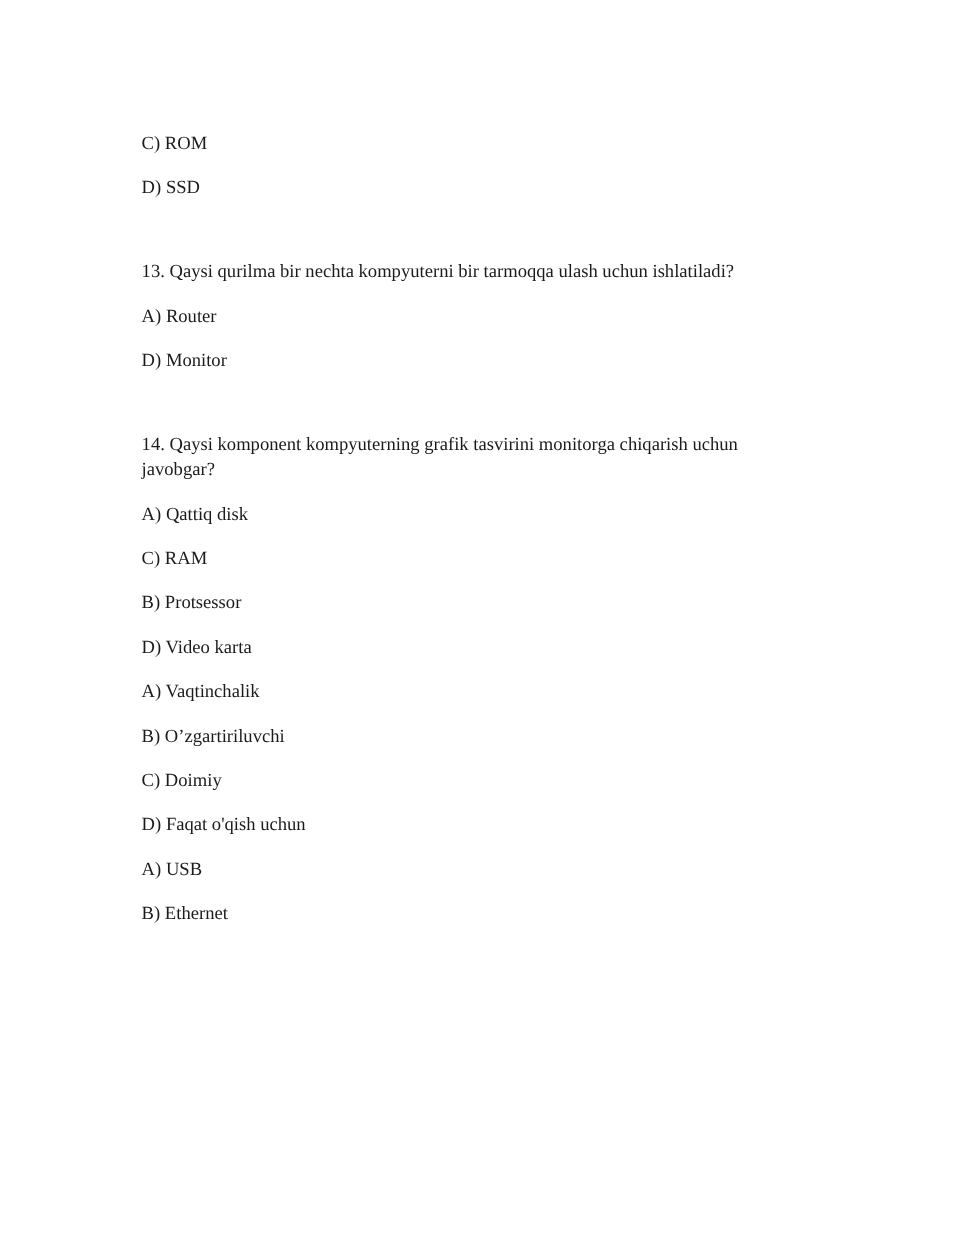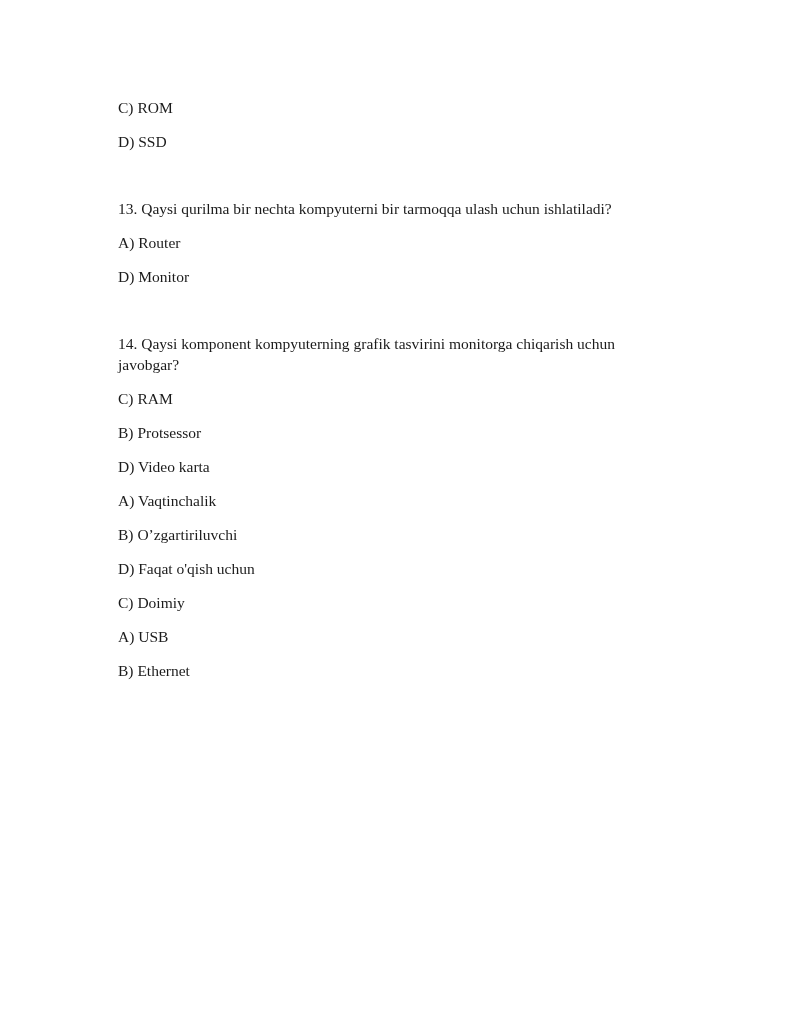--- a/index.html
+++ b/index.html
@@ -14,21 +14,21 @@
     box-sizing: border-box;
     padding: 93px 84px 0 118px;
     background: #ffffff;
     color: #1b1b1b;
     font-family: "Liberation Serif", "DejaVu Serif", serif;
     font-size: 15.5px;
     line-height: 21px;
     overflow: hidden;
   }
   p {
-    margin: 4px 0 13px 0;
+    margin: 16px 0 13px 0;
   }
   p.question {
     font-weight: normal;
     padding-top: 33px;      
     white-space: pre-line;  
   }
 </style>
 </head>
 <body>
 
@@ -36,25 +36,26 @@
 
   <p>C) ROM</p>
   <p>D) SSD</p>
 
   <p class="question">13. Qaysi qurilma bir nechta kompyuterni bir tarmoqqa ulash uchun ishlatiladi?</p>
   <p>A) Router</p>
   <p>D) Monitor</p>
 
   <p class="question">14. Qaysi komponent kompyuterning grafik tasvirini monitorga chiqarish uchun
 javobgar?</p>
+  <p>A) Qattiq disk</p>
   <p>C) RAM</p>
   <p>B) Protsessor</p>
   <p>D) Video karta</p>
 
   <p>A) Vaqtinchalik</p>
   <p>B) O’zgartiriluvchi</p>
+  <p>C) Doimiy</p>
   <p>D) Faqat o'qish uchun</p>
-  <p>C) Doimiy</p>
 
   <p>A) USB</p>
   <p>B) Ethernet</p>
 
 </div>
 
 </body></html>

